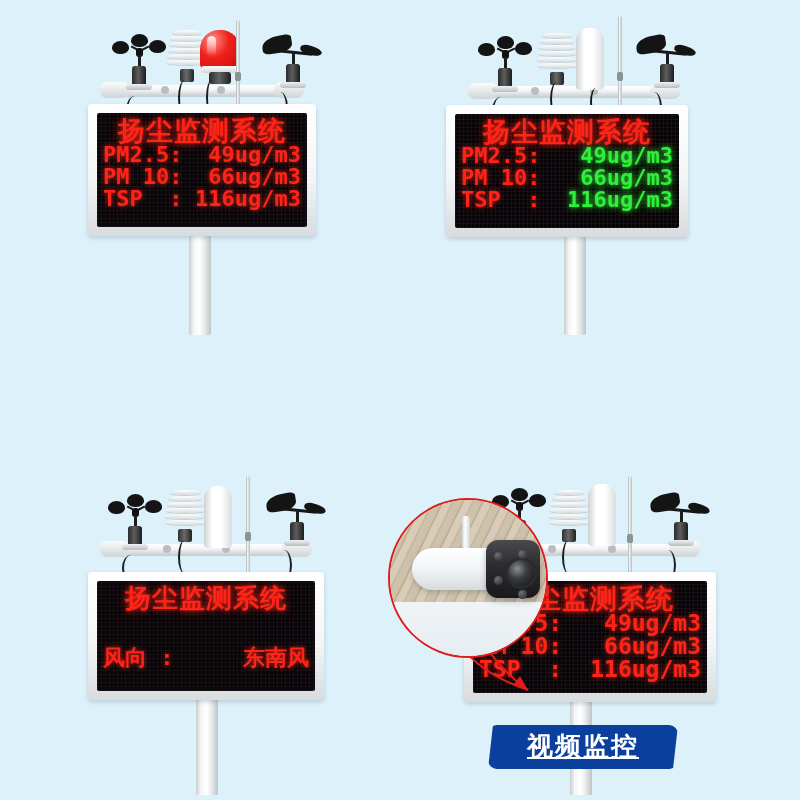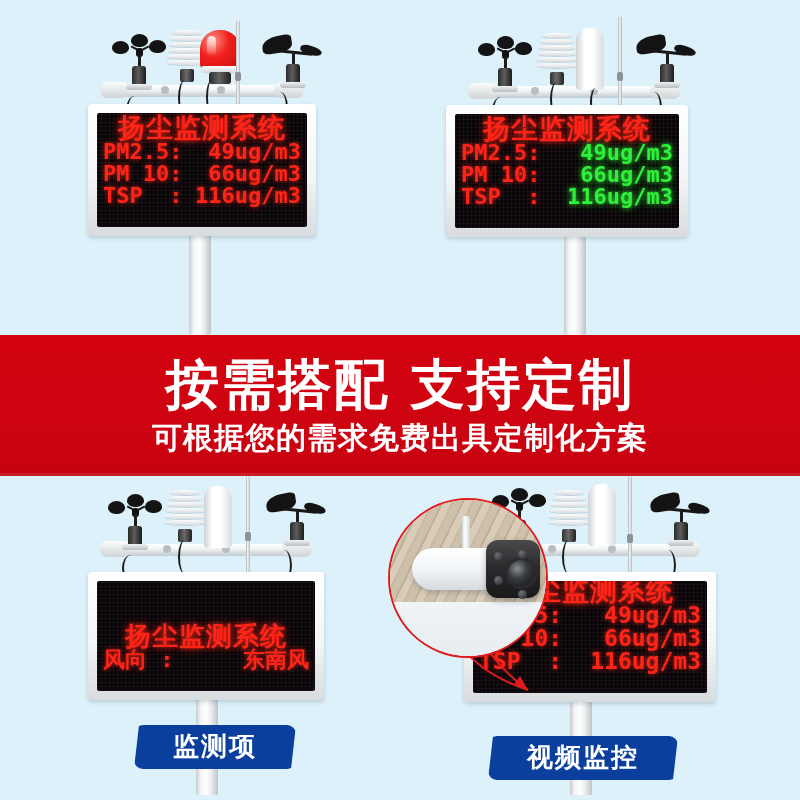--- a/index.html
+++ b/index.html
@@ -173,22 +173,22 @@
     padding:9px;
     box-shadow:0 2px 4px rgba(30,60,80,.20);
   }
   .led-panel {
     width:100%; height:100%;
     background:#090407;
     background-image:
       repeating-linear-gradient(0deg, rgba(255,255,255,.045) 0 1px, transparent 1px 4px),
       repeating-linear-gradient(90deg, rgba(255,255,255,.045) 0 1px, transparent 1px 4px);
     border-radius:2px;
-    padding:4px 6px 20px;
-    display:flex; flex-direction:column; justify-content:flex-end;
+    padding:4px 6px 5px;
+    display:flex; flex-direction:column; justify-content:flex-start;
     overflow:hidden;
   }
   .led-title {
     text-align:center;
     font-family:"DejaVu Sans","Liberation Sans",sans-serif;
     font-weight:bold;
     color:#ff2418;
     text-shadow:0 0 5px rgba(255,40,25,.85), 0 0 11px rgba(255,30,20,.45);
     letter-spacing:1px;
     line-height:1;
@@ -437,24 +437,20 @@
         </div>
         <div class="led-row led-green" style="font-size:22px;">
           <span class="led-key">TSP  :</span>
           <span class="led-val">116ug/m3</span>
         </div>
       </div>
     </div>
 
   </div>
 
-  <div class="banner">
-    <div class="banner-title">按需搭配 支持定制</div>
-    <div class="banner-sub">可根据您的需求免费出具定制化方案</div>
-  </div>
 
   <div class="cell cell-bl">
 
     <div class="pole" style="left:196px; top:220px; height:110px;"></div>
 
     <div class="crossarm" style="left:108px; top:68px; width:196px;">
       <span class="arm-end" style="left:-8px;"></span>
       <span class="arm-end" style="right:-8px;"></span>
     </div>
 
@@ -499,28 +495,27 @@
       <span class="base"></span>
     </div>
 
     <div class="cable" style="left:122px; top:79px; width:18px; height:26px;"></div>
     <div class="cable" style="left:178px; top:64px; width:14px; height:34px;"></div>
     <div class="cable" style="left:276px; top:74px; width:16px; height:30px; border-left:none; border-right:2px solid #1b1b1b;"></div>
 
     <div class="display" style="left:88px; top:96px; width:236px; height:128px;">
       <div class="led-panel">
         <div class="led-title" style="font-size:26px;">扬尘监测系统</div>
-        <div class="led-row" style="font-size:22px;">
+        <div class="led-row" style="font-size:22px;margin-top:36px;">
           <span class="led-key">风向 :</span>
           <span class="led-val">东南风</span>
         </div>
       </div>
     </div>
 
-    <div class="badge badge-dark" style="left:134px; top:249px; width:162px;">监测项</div>
   </div>
 
   <div class="cell cell-br">
 
     <div class="pole" style="left:170px; top:222px; height:108px;"></div>
 
     <div class="crossarm" style="left:92px; top:68px; width:200px;">
       <span class="arm-end" style="left:-8px;"></span>
       <span class="arm-end" style="right:-8px;"></span>
     </div>
@@ -580,21 +575,21 @@
           <span class="led-key">PM 10:</span>
           <span class="led-val">66ug/m3</span>
         </div>
         <div class="led-row" style="font-size:23px;">
           <span class="led-key">TSP  :</span>
           <span class="led-val">116ug/m3</span>
         </div>
       </div>
     </div>
 
-    <div class="badge badge-dark" style="left:88px; top:260px; width:190px;">视频监控</div>
+    <div class="badge badge-dark" style="left:88px; top:249px; width:190px;text-decoration:underline;">视频监控</div>
   </div>
 
   <div class="callout">
     <svg class="callout-tail" viewBox="0 0 90 72">
       <path d="M6,2 C14,30 42,54 84,68" fill="none" stroke="#e01b1b" stroke-width="2"></path>
       <path d="M30,2 C40,26 56,48 84,68" fill="none" stroke="#e01b1b" stroke-width="2"></path>
       <path d="M84,68 L70,62 L76,54 Z" fill="#e01b1b"></path>
     </svg>
     <div class="callout-circle">
       <div class="callout-wall"></div>

